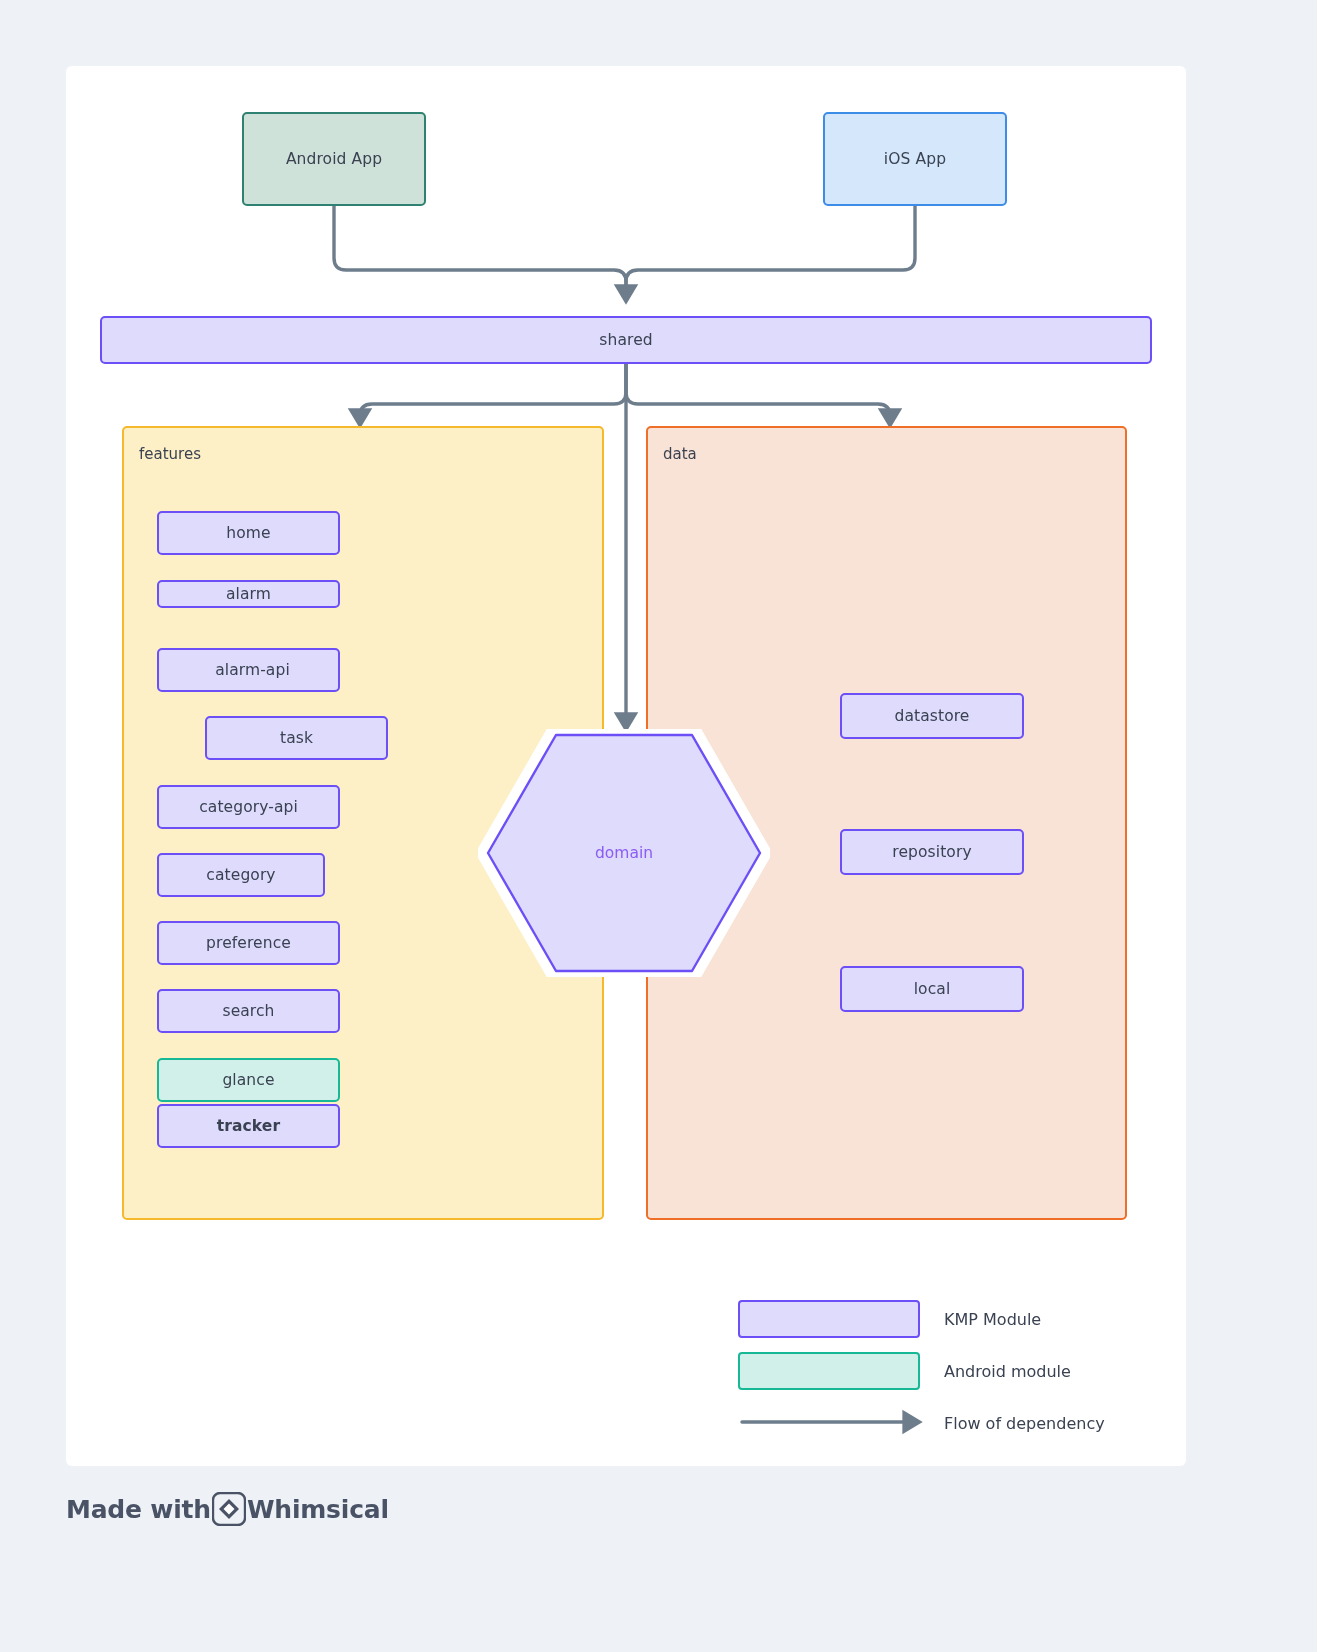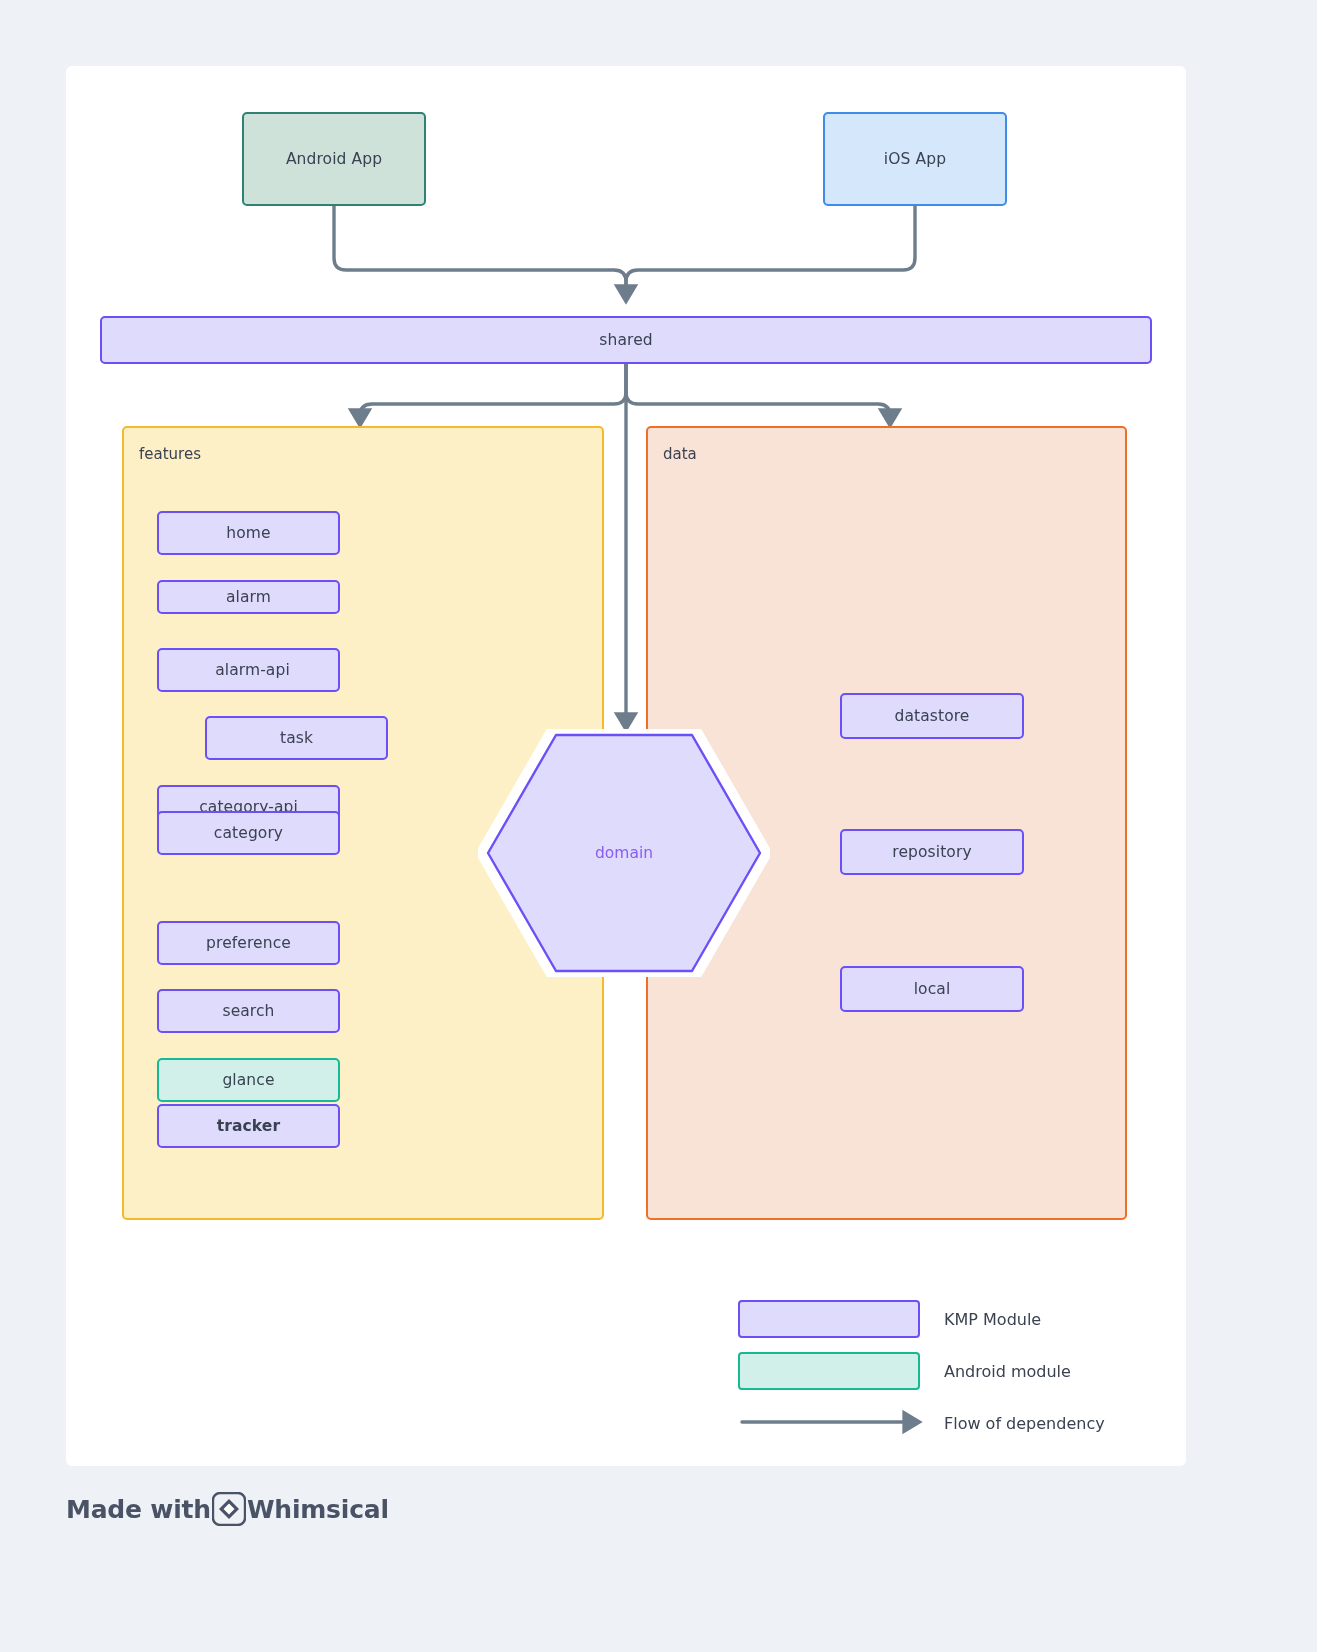--- a/index.html
+++ b/index.html
@@ -141,33 +141,33 @@
     <span>shared</span>
   </div>
 
   <div class="group g-features" style="left:122px; top:426px; width:482px; height:794px;">
     <span class="group-label">features</span>
   </div>
 
   <div class="node kmp" style="left:157px; top:511px; width:183px; height:44px;">
     <span>home</span>
   </div>
-  <div class="node kmp" style="left:157px; top:580px; width:183px; height:34px;">
+  <div class="node kmp" style="left:157px; top:580px; width:183px; height:28px;">
     <span>alarm</span>
   </div>
   <div class="node kmp" style="left:157px; top:648px; width:183px; height:44px;padding-left:8px;">
     <span>alarm-api</span>
   </div>
   <div class="node kmp" style="left:157px; top:716px; width:183px; height:44px;margin-left:48px;">
     <span>task</span>
   </div>
   <div class="node kmp" style="left:157px; top:785px; width:183px; height:44px;">
     <span>category-api</span>
   </div>
-  <div class="node kmp" style="left:157px; top:811px; width:183px; height:44px;text-align:center;">
+  <div class="node kmp" style="left:157px; top:853px; width:168px; height:44px;text-align:center;">
     <span>category</span>
   </div>
   <div class="node kmp" style="left:157px; top:921px; width:183px; height:44px;">
     <span>preference</span>
   </div>
   <div class="node kmp" style="left:157px; top:989px; width:183px; height:44px;">
     <span>search</span>
   </div>
   <div class="node andr" style="left:157px; top:1058px; width:183px; height:44px;">
     <span>glance</span>

